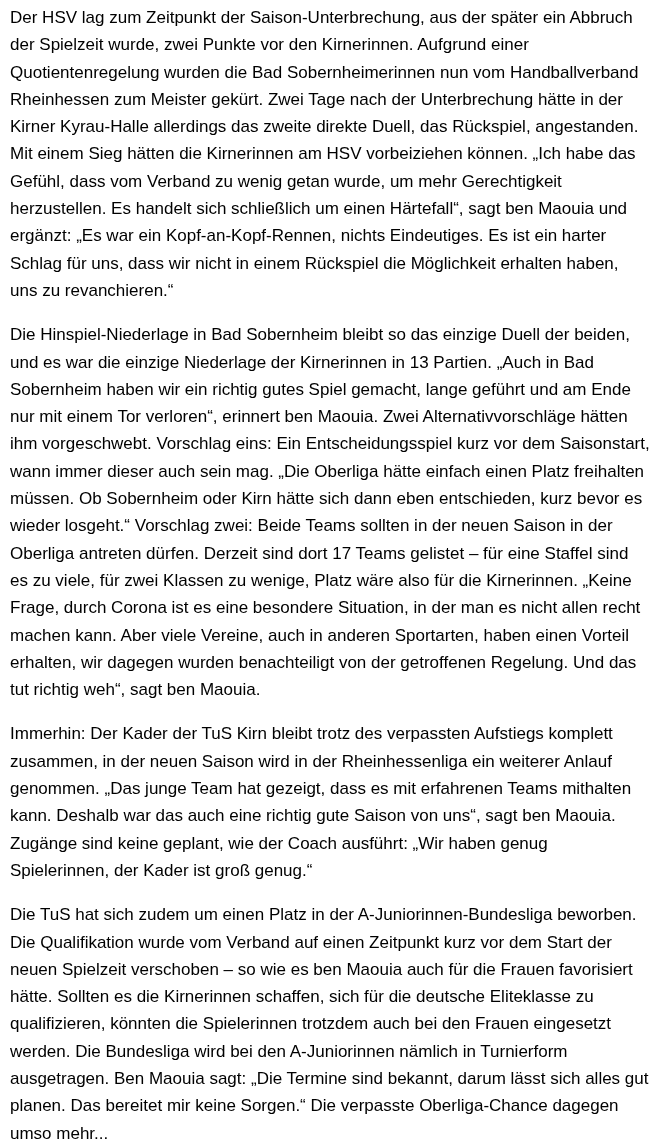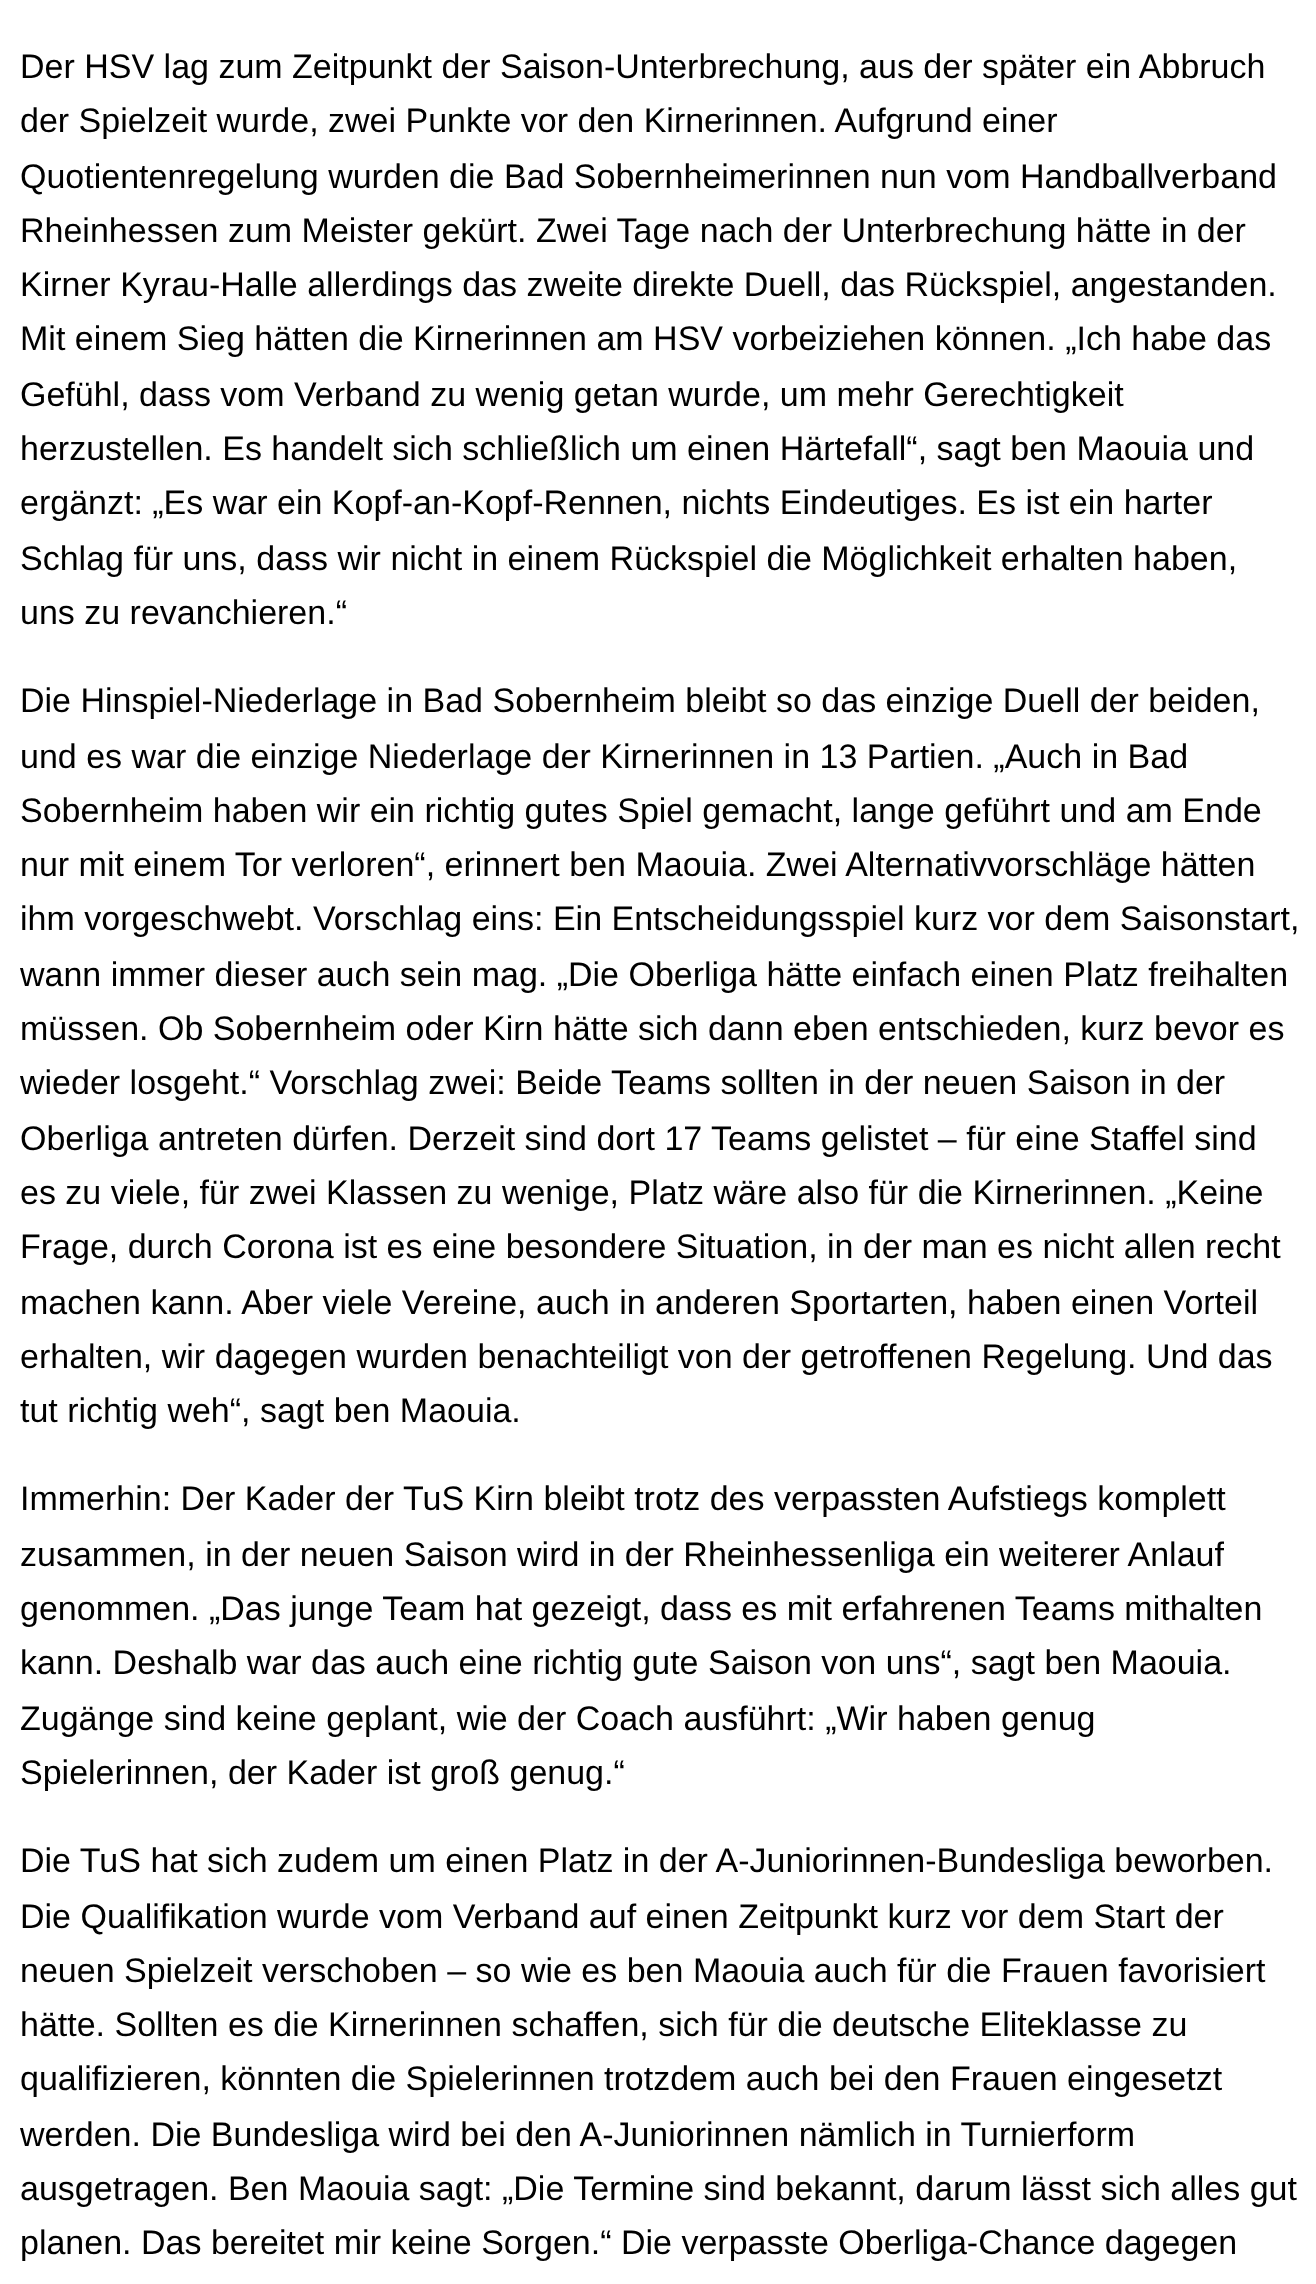--- a/index.html
+++ b/index.html
@@ -17,21 +17,21 @@
     width: 658px;
     padding: 4px 8px 0 10px;
     font-family: "Liberation Sans", "DejaVu Sans", sans-serif;
     font-size: 17px;
     line-height: 27.3px;
     color: #000000;
     font-weight: 400;
     letter-spacing: 0;
   }
   .para {
-    margin: 16px 0 17px 0;
+    margin: 0 0 17px 0;
     white-space: pre;      
     overflow: hidden;
   }
   .para:last-child {
     margin-bottom: 0;
   }
 </style>
 </head>
 <body>
 

